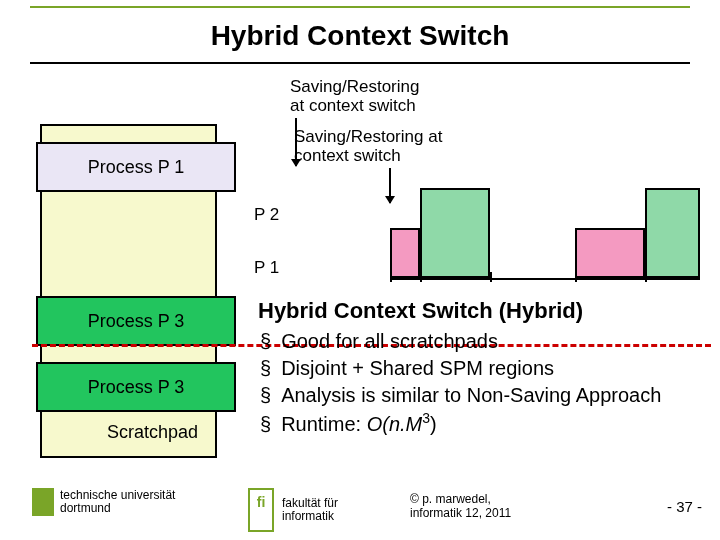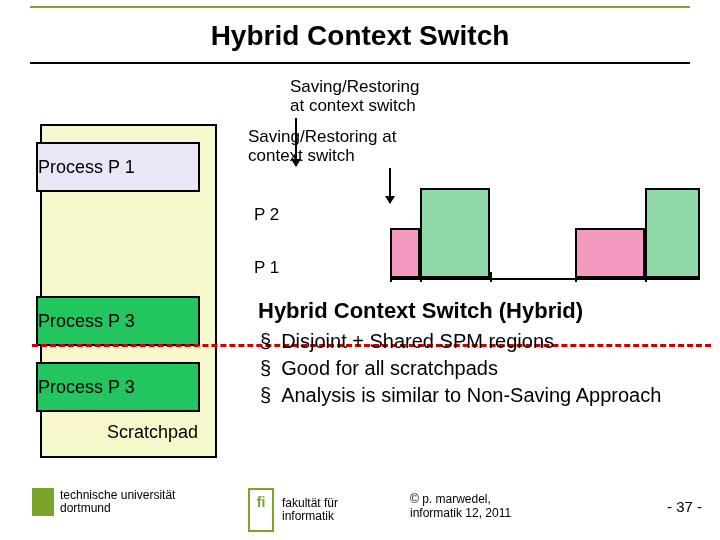--- a/index.html
+++ b/index.html
@@ -7,21 +7,21 @@
 .toprule{position:absolute;top:6px;left:30px;right:30px;height:2px;background:#7aa528;}
 .title{position:absolute;top:20px;left:0;right:0;text-align:center;font-weight:bold;font-size:28px;}
 .hrule{position:absolute;top:62px;left:30px;right:30px;height:2px;background:#000;}
 .annot1{position:absolute;top:78px;left:290px;font-size:17px;line-height:1.1;}
 .annot2{position:absolute;top:128px;left:248px;font-size:17px;line-height:1.1;}
 .arrow1{position:absolute;top:118px;left:295px;width:2px;height:48px;background:#000;}
 .arrow1::after{content:"";position:absolute;bottom:-6px;left:-4px;border:5px solid transparent;border-top:8px solid #000;}
 .arrow2{position:absolute;top:168px;left:389px;width:2px;height:35px;background:#000;}
 .arrow2::after{content:"";position:absolute;bottom:-6px;left:-4px;border:5px solid transparent;border-top:8px solid #000;}
 .scratch{position:absolute;top:124px;left:40px;width:177px;height:334px;background:#f7f9cd;border:2px solid #000;}
-.pbox,.pbox2{position:absolute;left:-6px;width:164px;height:50px;background:#eae6f5;border:2px solid #000;text-align:left;line-height:46px;font-size:18px;}
+.pbox,.pbox2{position:absolute;left:-6px;width:200px;height:50px;background:#eae6f5;border:2px solid #000;text-align:center;line-height:46px;font-size:18px;}
 .pbox2{background:#22c55e;}
 .scratch-lbl{position:absolute;top:296px;left:0;right:0;text-align:center;font-size:18px;margin-left:48px;}
 .dash{position:absolute;top:218px;left:-10px;right:-496px;height:0;border-top:3px dashed #c00;}
 .timeline{position:absolute;top:120px;left:390px;width:310px;height:160px;}
 .baseline{position:absolute;bottom:0;left:0;right:0;height:2px;background:#000;}
 .tick{position:absolute;bottom:-2px;width:2px;height:10px;background:#000;}
 .seg{position:absolute;bottom:2px;border:2px solid #000;}
 .seg.p1{background:#f49ac1;}
 .seg.p2{background:#8fd9a8;}
 .row-lbl{position:absolute;font-size:17px;font-weight:normal;}
@@ -45,21 +45,21 @@
 </head>
 <body>
 
 <div class="toprule"></div>
 <div class="title">Hybrid Context Switch</div>
 <div class="hrule"></div>
 
 <div class="annot1" style="white-space:pre-line;">Saving/Restoring
 at context switch</div>
 <div class="arrow1"></div>
-<div class="annot2" style="white-space:pre-line;">Saving/Restoring at
+<div class="annot2" style="white-space:pre-line;margin-left:46px;">Saving/Restoring at
 context switch</div>
 <div class="arrow2"></div>
 
 <div class="scratch">
   <div class="pbox" style="top:16px;">Process P 1</div>
   <div class="pbox2" style="top:170px;">Process P 3</div>
   <div class="dash"></div>
   <div class="pbox2" style="top:236px;">Process  P 3</div>
   <div class="scratch-lbl">Scratchpad</div>
 </div>
@@ -78,23 +78,24 @@
   <div class="tick" style="left:0px;"></div>
   <div class="tick" style="left:30px;"></div>
   <div class="tick" style="left:100px;"></div>
   <div class="tick" style="left:185px;"></div>
   <div class="tick" style="left:255px;"></div>
 </div>
 
 <div class="desc">
   <h2>Hybrid Context Switch (Hybrid)</h2>
   <ul>
+    <li>Good for all scratchpads</li>
     <li>Disjoint + Shared SPM regions</li>
-    <li>Good for all scratchpads</li>
     <li>Analysis is similar to Non-Saving Approach</li>
+    <li class="runtime"><span>Runtime: </span><i><span>O(n.M</span></i><sup>3</sup><span>)</span></li>
   </ul>
 </div>
 
 <div class="footer">
   <div class="tu">
     <div class="tu-logo"></div>
     <div class="tu-text"><span>technische universität</span><br><span>dortmund</span></div>
   </div>
   <div class="fi">
     <div class="fi-logo">fi</div>

